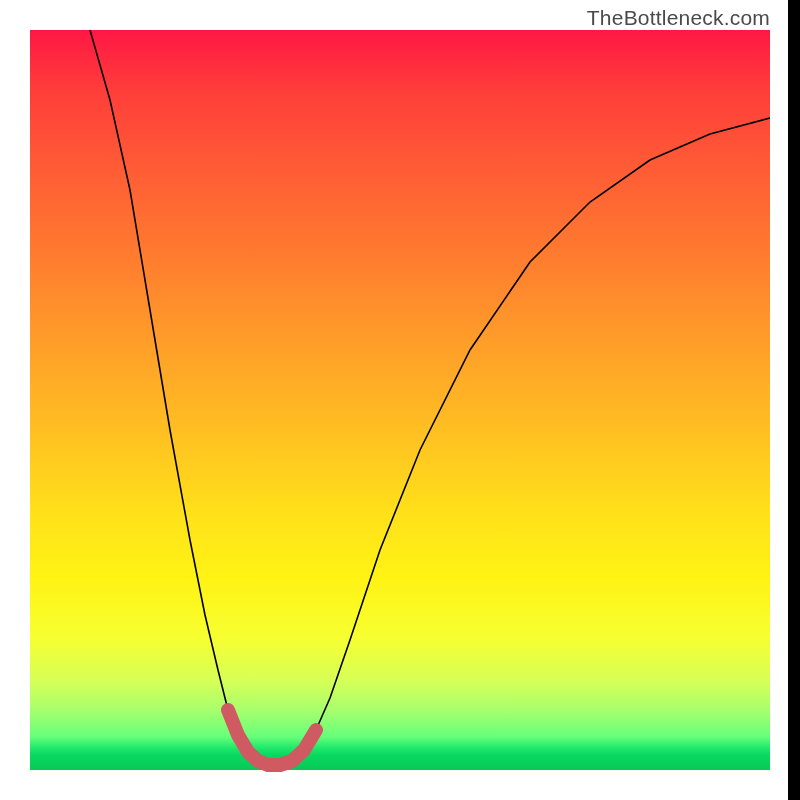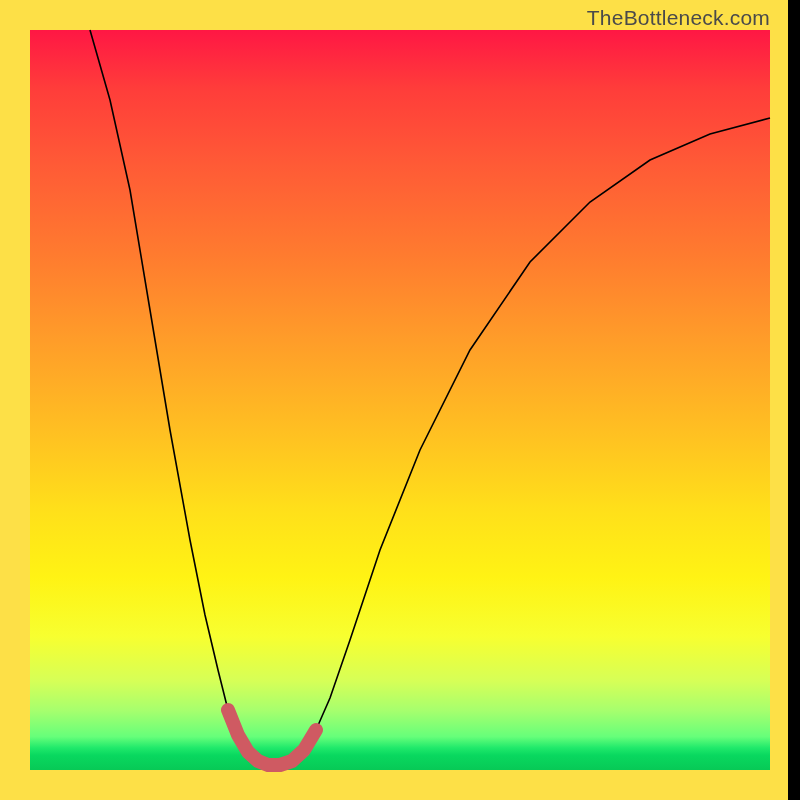--- a/index.html
+++ b/index.html
@@ -10,21 +10,21 @@
     overflow: hidden;
     background: #000;
     font-family: Arial, Helvetica, sans-serif;
   }
   .frame {
     position: absolute;
     left: 0;
     top: 0;
     width: 788px;
     height: 800px;
-    background: #fde047;
+    background: #ffffff;
   }
   .plot {
     position: absolute;
     left: 30px;
     top: 30px;
     width: 740px;
     height: 740px;
     
     background: linear-gradient(
       to bottom,

